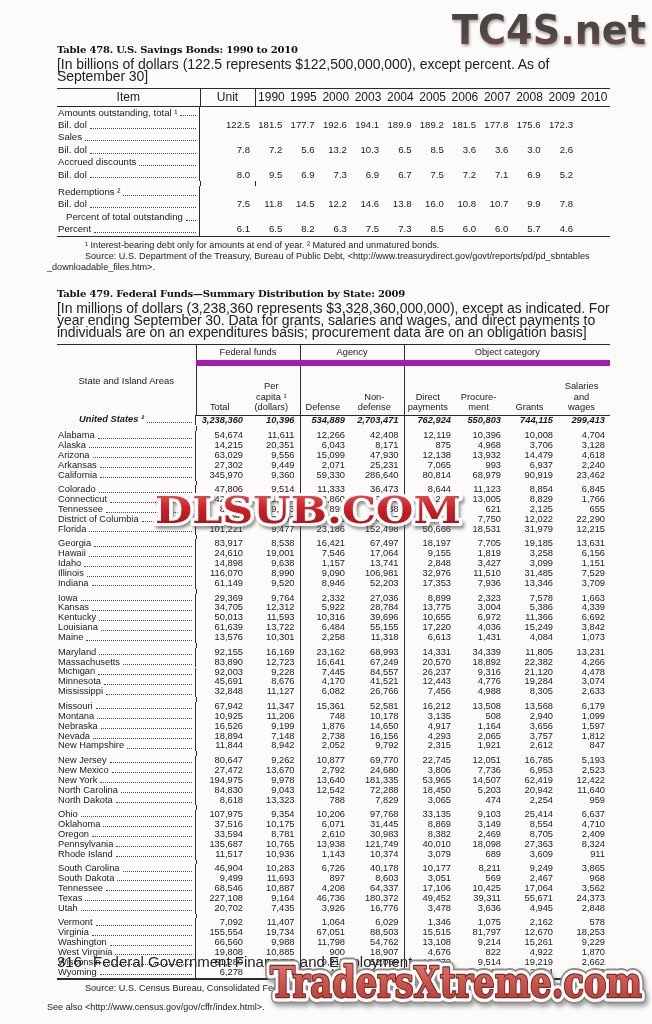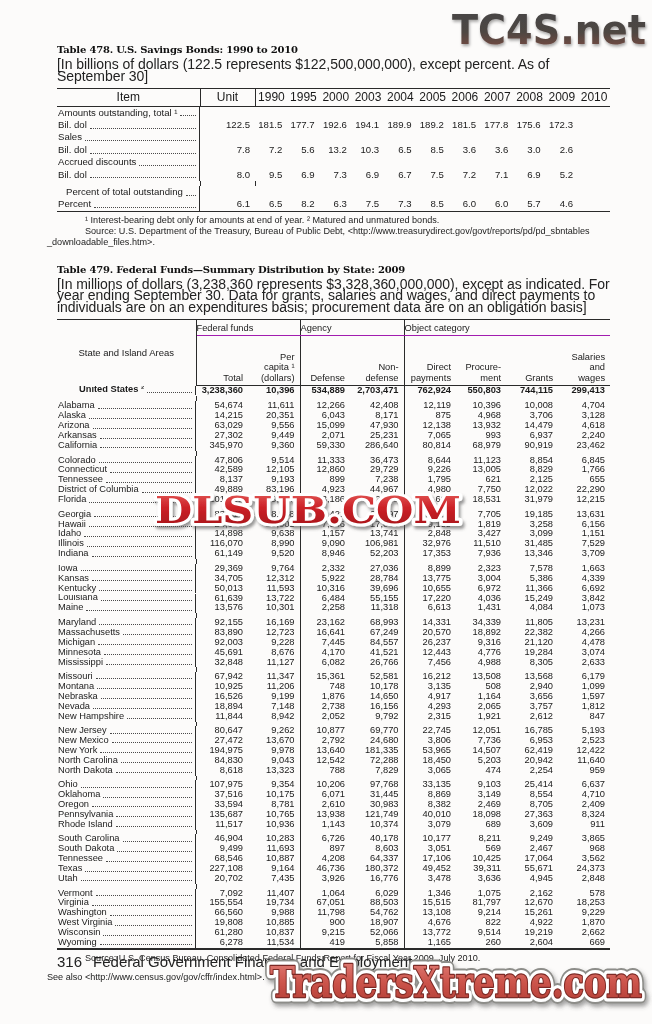--- a/index.html
+++ b/index.html
@@ -16,33 +16,33 @@
   th,td{padding:0;font-weight:normal;vertical-align:bottom;overflow:hidden;}
   
   #t478-table th{font-size:12px;height:17px;text-align:center;vertical-align:middle;
                  border-bottom:1px solid #2a2a2a;}
   #t478-table td{font-size:9.6px;height:12.4px;line-height:12.4px;}
   #t478-table .lab{border-right:1px solid #2a2a2a;}
   #t478-table .unitc{border-right:1.6px solid #2a2a2a;}
   #t478-table tr.gap td{height:5px;line-height:5px;}
   
   #t479-table th{font-size:9.3px;}
-  #t479-table .gl{height:15px;text-align:left;vertical-align:middle;
-                  border-bottom:1px solid #a21caf;}
+  #t479-table .gl{height:15px;text-align:center;vertical-align:middle;
+                  border-bottom:6px solid #a21caf;}
   #t479-table .stubh{text-align:center;vertical-align:middle;font-size:9.5px;
                      border-right:1px solid #2a2a2a;}
   #t479-table tr.sub th{border-bottom:1.4px solid #2a2a2a;height:46px;
-                        text-align:right;padding:1px 5px 2px 0;white-space:pre-line;line-height:10.5px;}
+                        padding:1px 5px 2px 0;white-space:pre-line;line-height:10.5px;}
   #t479-table td{font-size:9.3px;height:9.9px;line-height:9.9px;}
   #t479-table .stub{border-right:1px solid #2a2a2a;}
   #t479-table .vr{border-right:1px solid #2a2a2a;}
   #t479-table .vr2{border-right:1.5px solid #2a2a2a;}
   #t479-table tr.gap td{height:4.6px;line-height:4.6px;}
   #t479-table tr.usgap td{height:5.5px;line-height:5.5px;}
-  tr.us td{font-weight:bold;height:13px;line-height:13px;}
+  tr.us td{font-weight:bold;height:13px;line-height:13px;font-style:italic;}
   .num{text-align:right;padding-right:5px;}
   .flexc{display:flex;align-items:flex-end;}
   .nm{white-space:nowrap;padding-left:1px;}
   .ld{flex:1;border-bottom:1.4px dotted #4a4a4a;margin:0 3px 2.5px 3px;min-width:4px;}
   .ind1 .nm{padding-left:9px;}
   .uslab .nm{padding-left:22px;font-weight:bold;}
   p.fn{font-size:9.1px;line-height:11.3px;margin:3px 0 0 0;text-indent:28px;color:#222;}
   p.fn2{font-size:9.1px;line-height:11.3px;margin:8px;text-indent:0;margin-left:-10px;color:#222;}
   p.srcwrap{font-size:9.1px;line-height:11.3px;margin:0;text-indent:28px;color:#222;}
   .it{}
@@ -178,20 +178,41 @@
               <td></td>
               <td></td>
               <td></td>
               <td></td>
               <td></td>
               <td></td>
               <td></td>
               <td></td>
             </tr>
             <tr>
+              <td class="lab flexc">
+                <span class="nm">Redemptions ²</span>
+                <span class="ld"></span>
+              </td>
+              <td class="unitc flexc">
+                <span class="nm">Bil. dol</span>
+                <span class="ld"></span>
+              </td>
+              <td class="num">7.5</td>
+              <td class="num">11.8</td>
+              <td class="num">14.5</td>
+              <td class="num">12.2</td>
+              <td class="num">14.6</td>
+              <td class="num">13.8</td>
+              <td class="num">16.0</td>
+              <td class="num">10.8</td>
+              <td class="num">10.7</td>
+              <td class="num">9.9</td>
+              <td class="num">7.8</td>
+            </tr>
+            <tr>
               <td class="lab ind1 flexc">
                 <span class="nm">Percent of total outstanding</span>
                 <span class="ld"></span>
               </td>
               <td class="unitc flexc">
                 <span class="nm">Percent</span>
                 <span class="ld"></span>
               </td>
               <td class="num">6.1</td>
               <td class="num">6.5</td>

